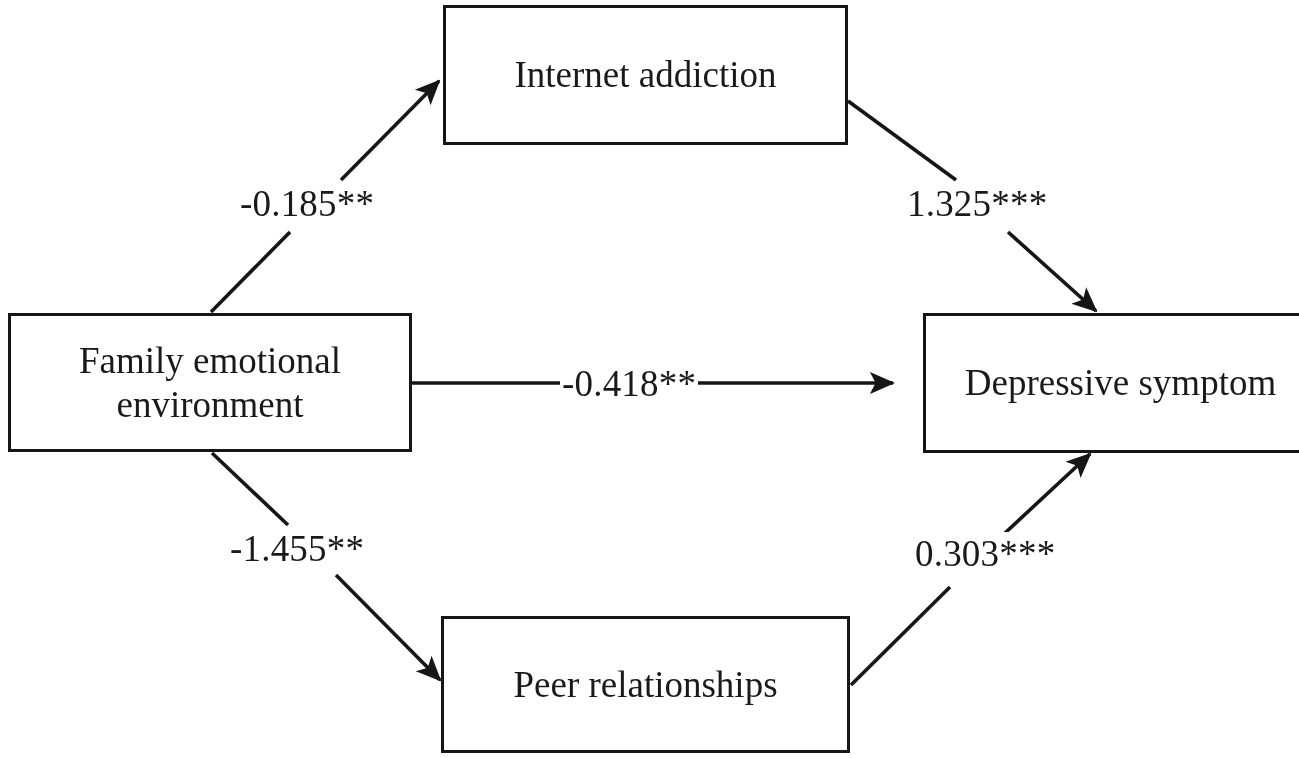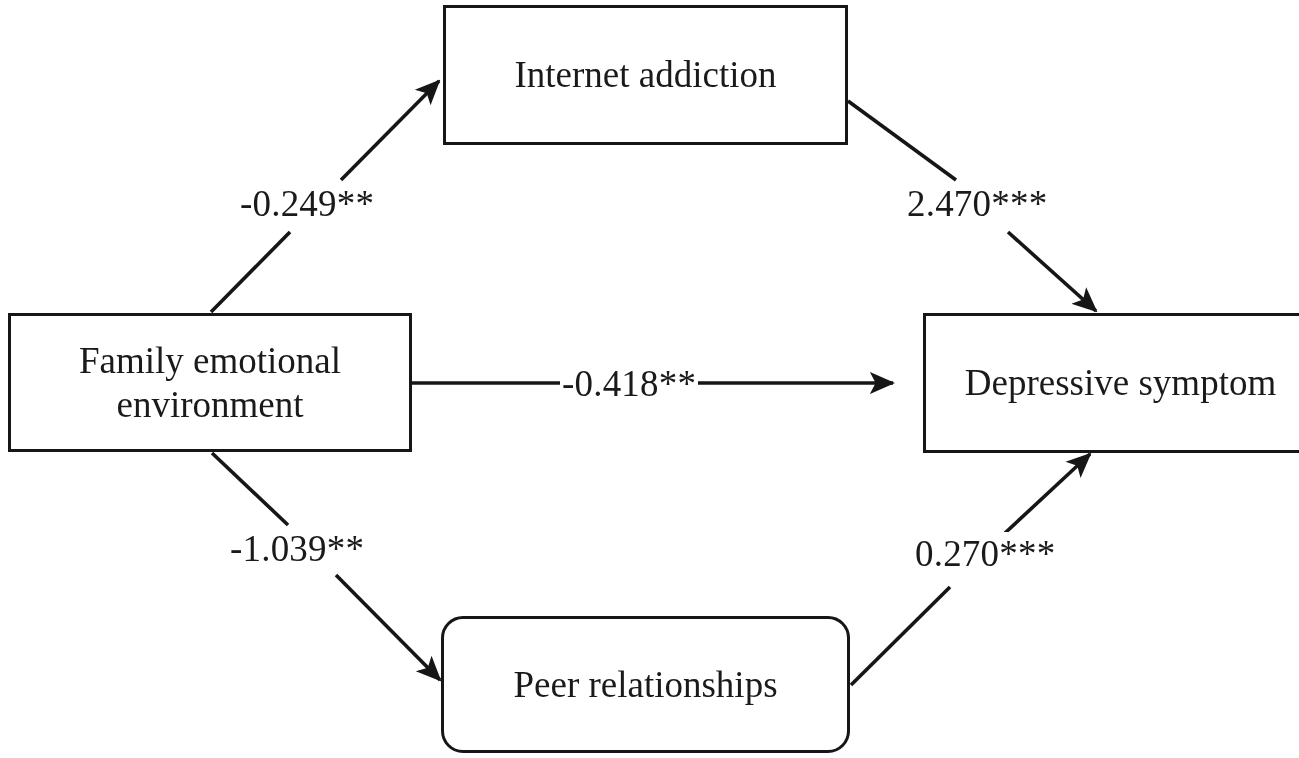--- a/index.html
+++ b/index.html
@@ -49,21 +49,21 @@
     position: absolute;
     background: #ffffff;
     color: #1a1a1a;
     white-space: nowrap;
     letter-spacing: 0.2px;
     padding: 0 2px;
   }
   #node-family      { left: 8px;   top: 313px; width: 404px; height: 139px; font-size: 37px; }
   #node-internet    { left: 443px; top: 5px;   width: 405px; height: 140px; font-size: 37px; }
   #node-depressive  { left: 895px; top: 313px; width: 395px; height: 140px; font-size: 37px; margin-left: 28px; }
-  #node-peer        { left: 441px; top: 616px; width: 409px; height: 137px; font-size: 37px; border-radius: 22px; }
+  #node-peer        { left: 441px; top: 616px; width: 409px; height: 137px; font-size: 37px; }
 
   #label-fee-ia   { left: 238px; top: 182px; font-size: 37px; }
   #label-ia-ds    { left: 905px; top: 182px; font-size: 37px; }
   #label-fee-ds   { left: 560px; top: 362px; font-size: 37px; }
   #label-fee-pr   { left: 228px; top: 527px; font-size: 37px; }
   #label-pr-ds    { left: 913px; top: 532px; font-size: 37px; }
 </style>
 </head>
 <body>
 
@@ -101,23 +101,23 @@
   </div>
 
   <div class="node-box" id="node-depressive">
     <span class="node-label">Depressive symptom</span>
   </div>
 
   <div class="node-box" id="node-peer">
     <span class="node-label">Peer relationships</span>
   </div>
 
-  <div class="edge-label" id="label-fee-ia">-0.249**</div>
+  <div class="edge-label" id="label-fee-ia">-0.185**</div>
 
-  <div class="edge-label" id="label-ia-ds">2.470***</div>
+  <div class="edge-label" id="label-ia-ds">1.325***</div>
 
   <div class="edge-label" id="label-fee-ds">-0.418**</div>
 
-  <div class="edge-label" id="label-fee-pr">-1.039**</div>
+  <div class="edge-label" id="label-fee-pr">-1.455**</div>
 
-  <div class="edge-label" id="label-pr-ds">0.270***</div>
+  <div class="edge-label" id="label-pr-ds">0.303***</div>
 
 </div>
 
 </body></html>

